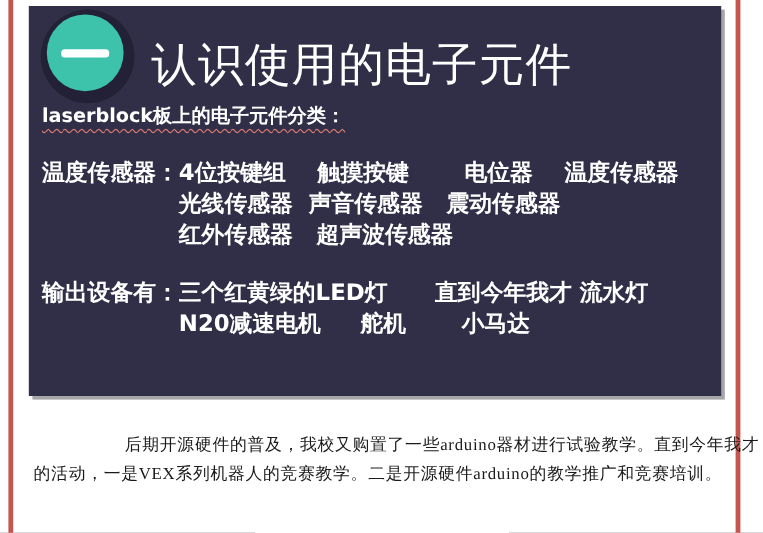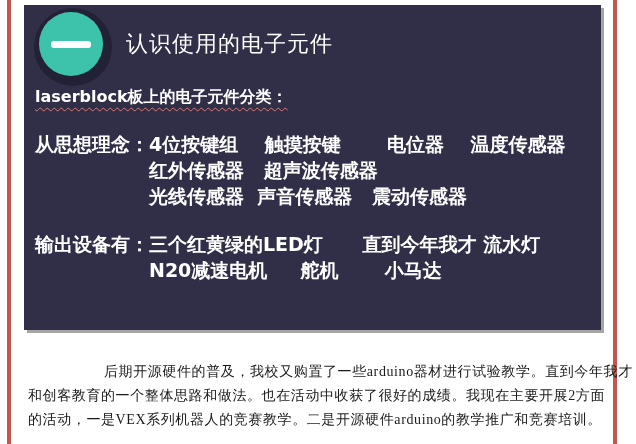--- a/index.html
+++ b/index.html
@@ -37,21 +37,21 @@
     background: #3dc3ac;
   }
   .badge-dash {
     position: absolute; left: 12px; top: 29px;
     width: 40px; height: 7px; border-radius: 3px;
     background: #ffffff;
   }
 
   .slide-title {
     position: absolute; left: 102px; top: 24px;
-    color: #ffffff; font-size: 22px; font-weight: 400;
+    color: #ffffff; font-size: 38px; font-weight: 400;
     letter-spacing: 1px; white-space: nowrap;
   }
 
   .slide-subtitle {
     position: absolute; left: 11px; top: 82px;
     color: #ffffff; font-size: 16px; font-weight: 700;
     white-space: nowrap;
     text-decoration-line: underline;
     text-decoration-style: wavy;
     text-decoration-color: #d97a72;
@@ -92,35 +92,34 @@
     <div class="badge-circle">
       <div class="badge-dash"></div>
     </div>
   </div>
 
   <div class="slide-title">认识使用的电子元件</div>
 
   <div class="slide-subtitle">laserblock板上的电子元件分类：</div>
 
   <div class="device-section input">
-    <div class="device-label">从思想理念：</div>
+    <div class="device-label">温度传感器：</div>
     <div class="device-lines">
       <div class="device-line">4位按键组    触摸按键       电位器    温度传感器</div>
+      <div class="device-line">光线传感器  声音传感器   震动传感器</div>
       <div class="device-line">红外传感器   超声波传感器</div>
-      <div class="device-line">光线传感器  声音传感器   震动传感器</div>
     </div>
   </div>
 
   <div class="device-section output">
     <div class="device-label">输出设备有：</div>
     <div class="device-lines">
       <div class="device-line">三个红黄绿的LED灯      直到今年我才 流水灯</div>
       <div class="device-line">N20减速电机     舵机       小马达</div>
     </div>
   </div>
 
 </div>
 
 <div class="body-paragraph">
   <div class="para-line indent">后期开源硬件的普及，我校又购置了一些arduino器材进行试验教学。直到今年我才</div>
-  <div class="para-line">和创客教育的一个整体思路和做法。也在活动中收获了很好的成绩。我现在主要开展2方面</div>
   <div class="para-line">的活动，一是VEX系列机器人的竞赛教学。二是开源硬件arduino的教学推广和竞赛培训。</div>
 </div>
 
 </body></html>

